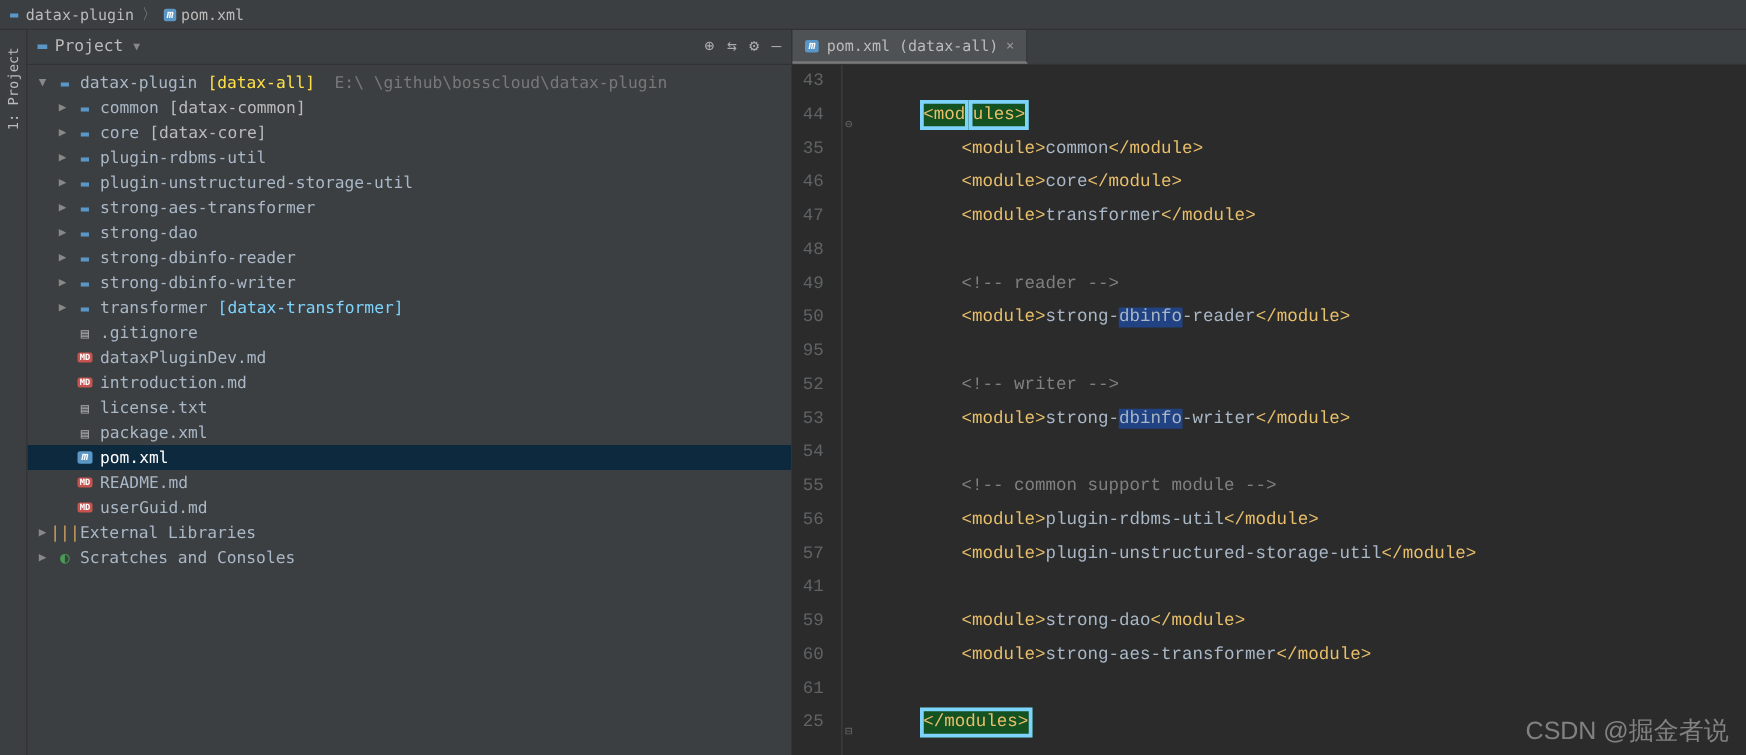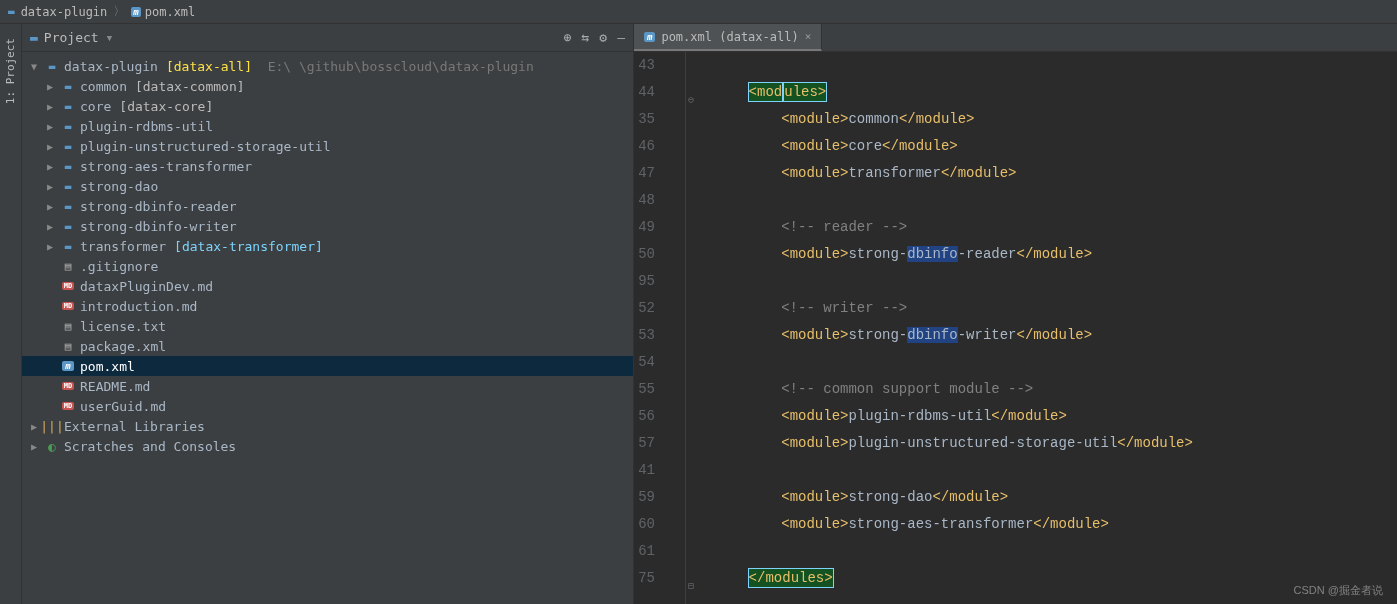--- a/index.html
+++ b/index.html
@@ -126,50 +126,50 @@
 .editor-tab .close { color:#999; font-size:11px;}
 .editor {
   flex: 1;
   display: flex;
   font-family: Consolas, "Courier New", monospace;
   font-size: 14px;
   line-height: 27px;
   overflow: hidden;
 }
 .gutter {
-  width: 52px;
+  width: 40px;
   text-align: right;
-  padding-right: 30px;
+  padding-right: 14px;
   color: #606366;
   background: #2b2b2b;
   border-right: 1px solid #3c3f41;
   flex-shrink:0;
 }
 .fold-gutter { width:20px; position:relative; flex-shrink:0;}
 .fold-mark { position:absolute; left:2px; color:#606366; font-size:10px;}
 .code {
   flex: 1;
   padding-left: 8px;
   white-space: pre;
   position:relative;
 }
 .code .line { height:27px; }
 .tag-bracket { color:#e8bf6a; }
 .tag-open { color:#e8bf6a; }
 .tag-close { color:#e8bf6a; }
 .tag-content { color:#a9b7c6; }
 .xml-comment { color:#808080; }
 .hl { background:#214283; }
-.hl-tag { background:#155221; border:1px solid #7dd3fc; padding:1px 0;}
+.hl-tag { background:#155221; border:3px solid #7dd3fc; padding:1px 0;}
 .watermark {
   position: fixed;
   right: 14px;
   bottom: 6px;
   color: rgba(200,200,200,0.55);
-  font-size: 11px;
+  font-size: 20px;
   font-family: Arial, sans-serif;
 }
 </style>
 </head>
 <body>
 
 <div class="breadcrumb">
   <span class="folder-icon">▬</span>
   <span>datax-plugin</span>
   <span class="sep">〉</span>
@@ -367,21 +367,21 @@
           <div>52</div>
           <div>53</div>
           <div>54</div>
           <div>55</div>
           <div>56</div>
           <div>57</div>
           <div>41</div>
           <div>59</div>
           <div>60</div>
           <div>61</div>
-          <div>75</div>
+          <div>25</div>
         </div>
       <div class="fold-gutter" id="fold">
           <div style="height: 27px;"></div>
           <div class="fold-mark" style="top: 35px;">⊖</div>
           <div style="height: 27px;"></div>
           <div style="height: 27px;"></div>
           <div style="height: 27px;"></div>
           <div style="height: 27px;"></div>
           <div style="height: 27px;"></div>
           <div style="height: 27px;"></div>

